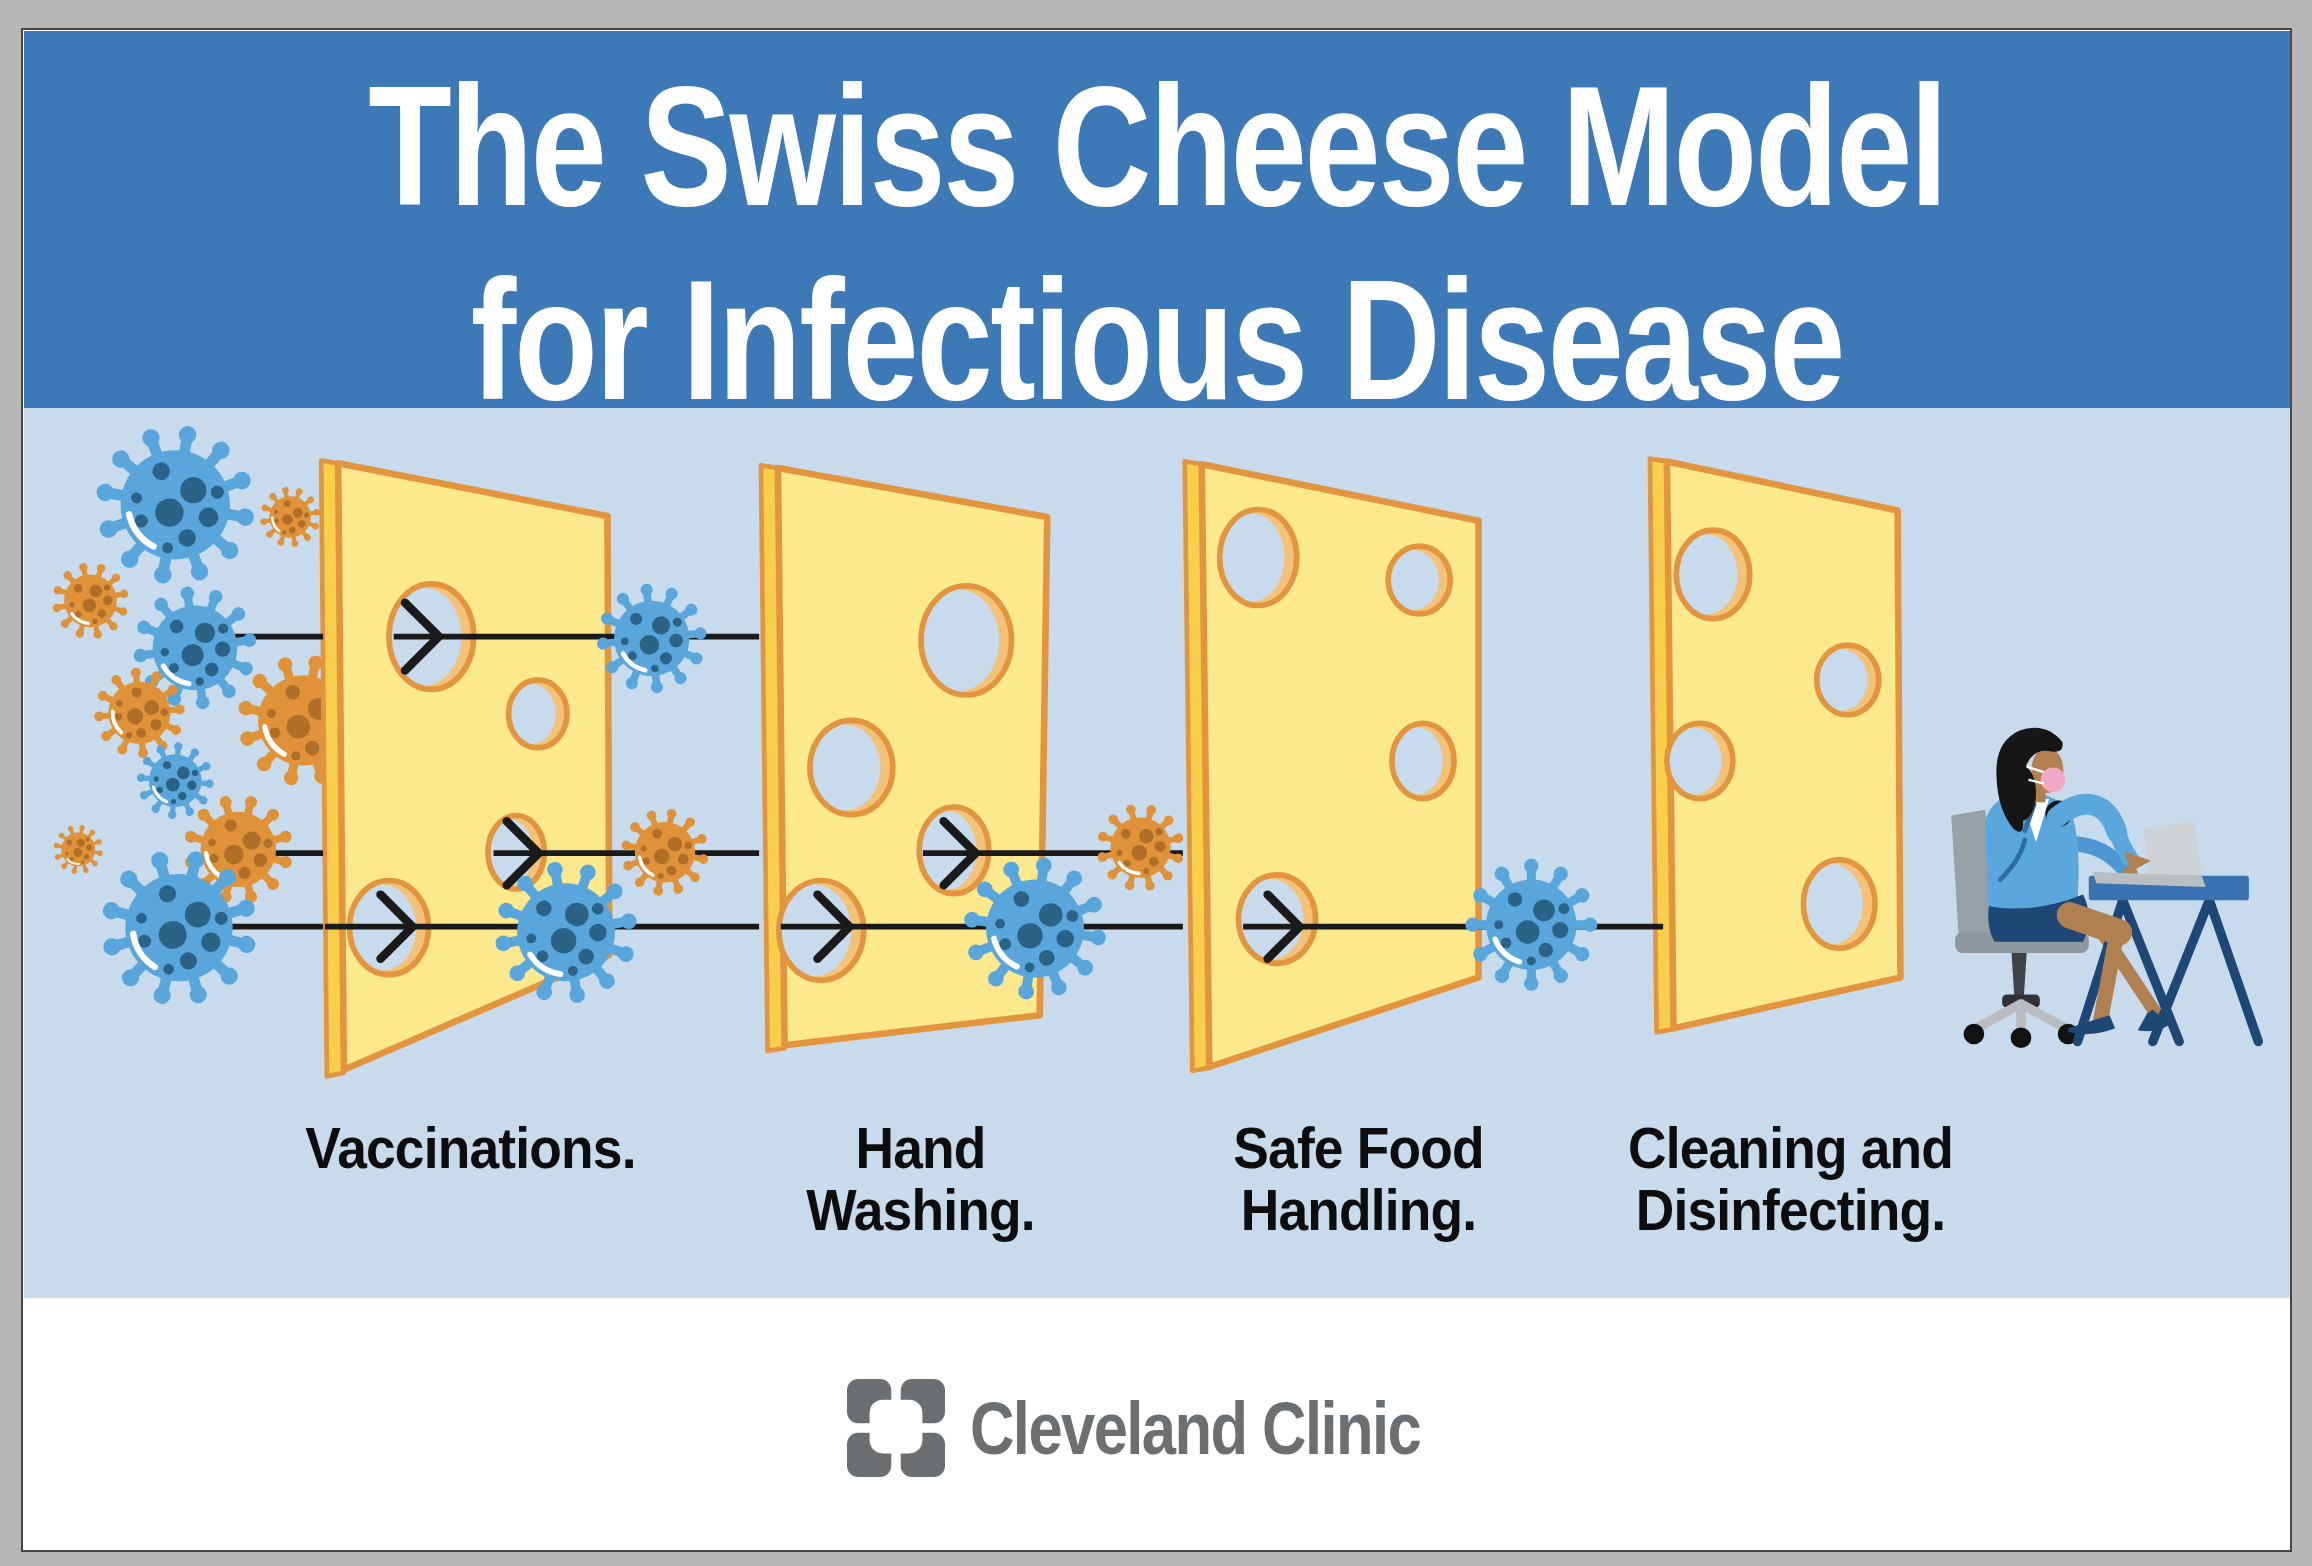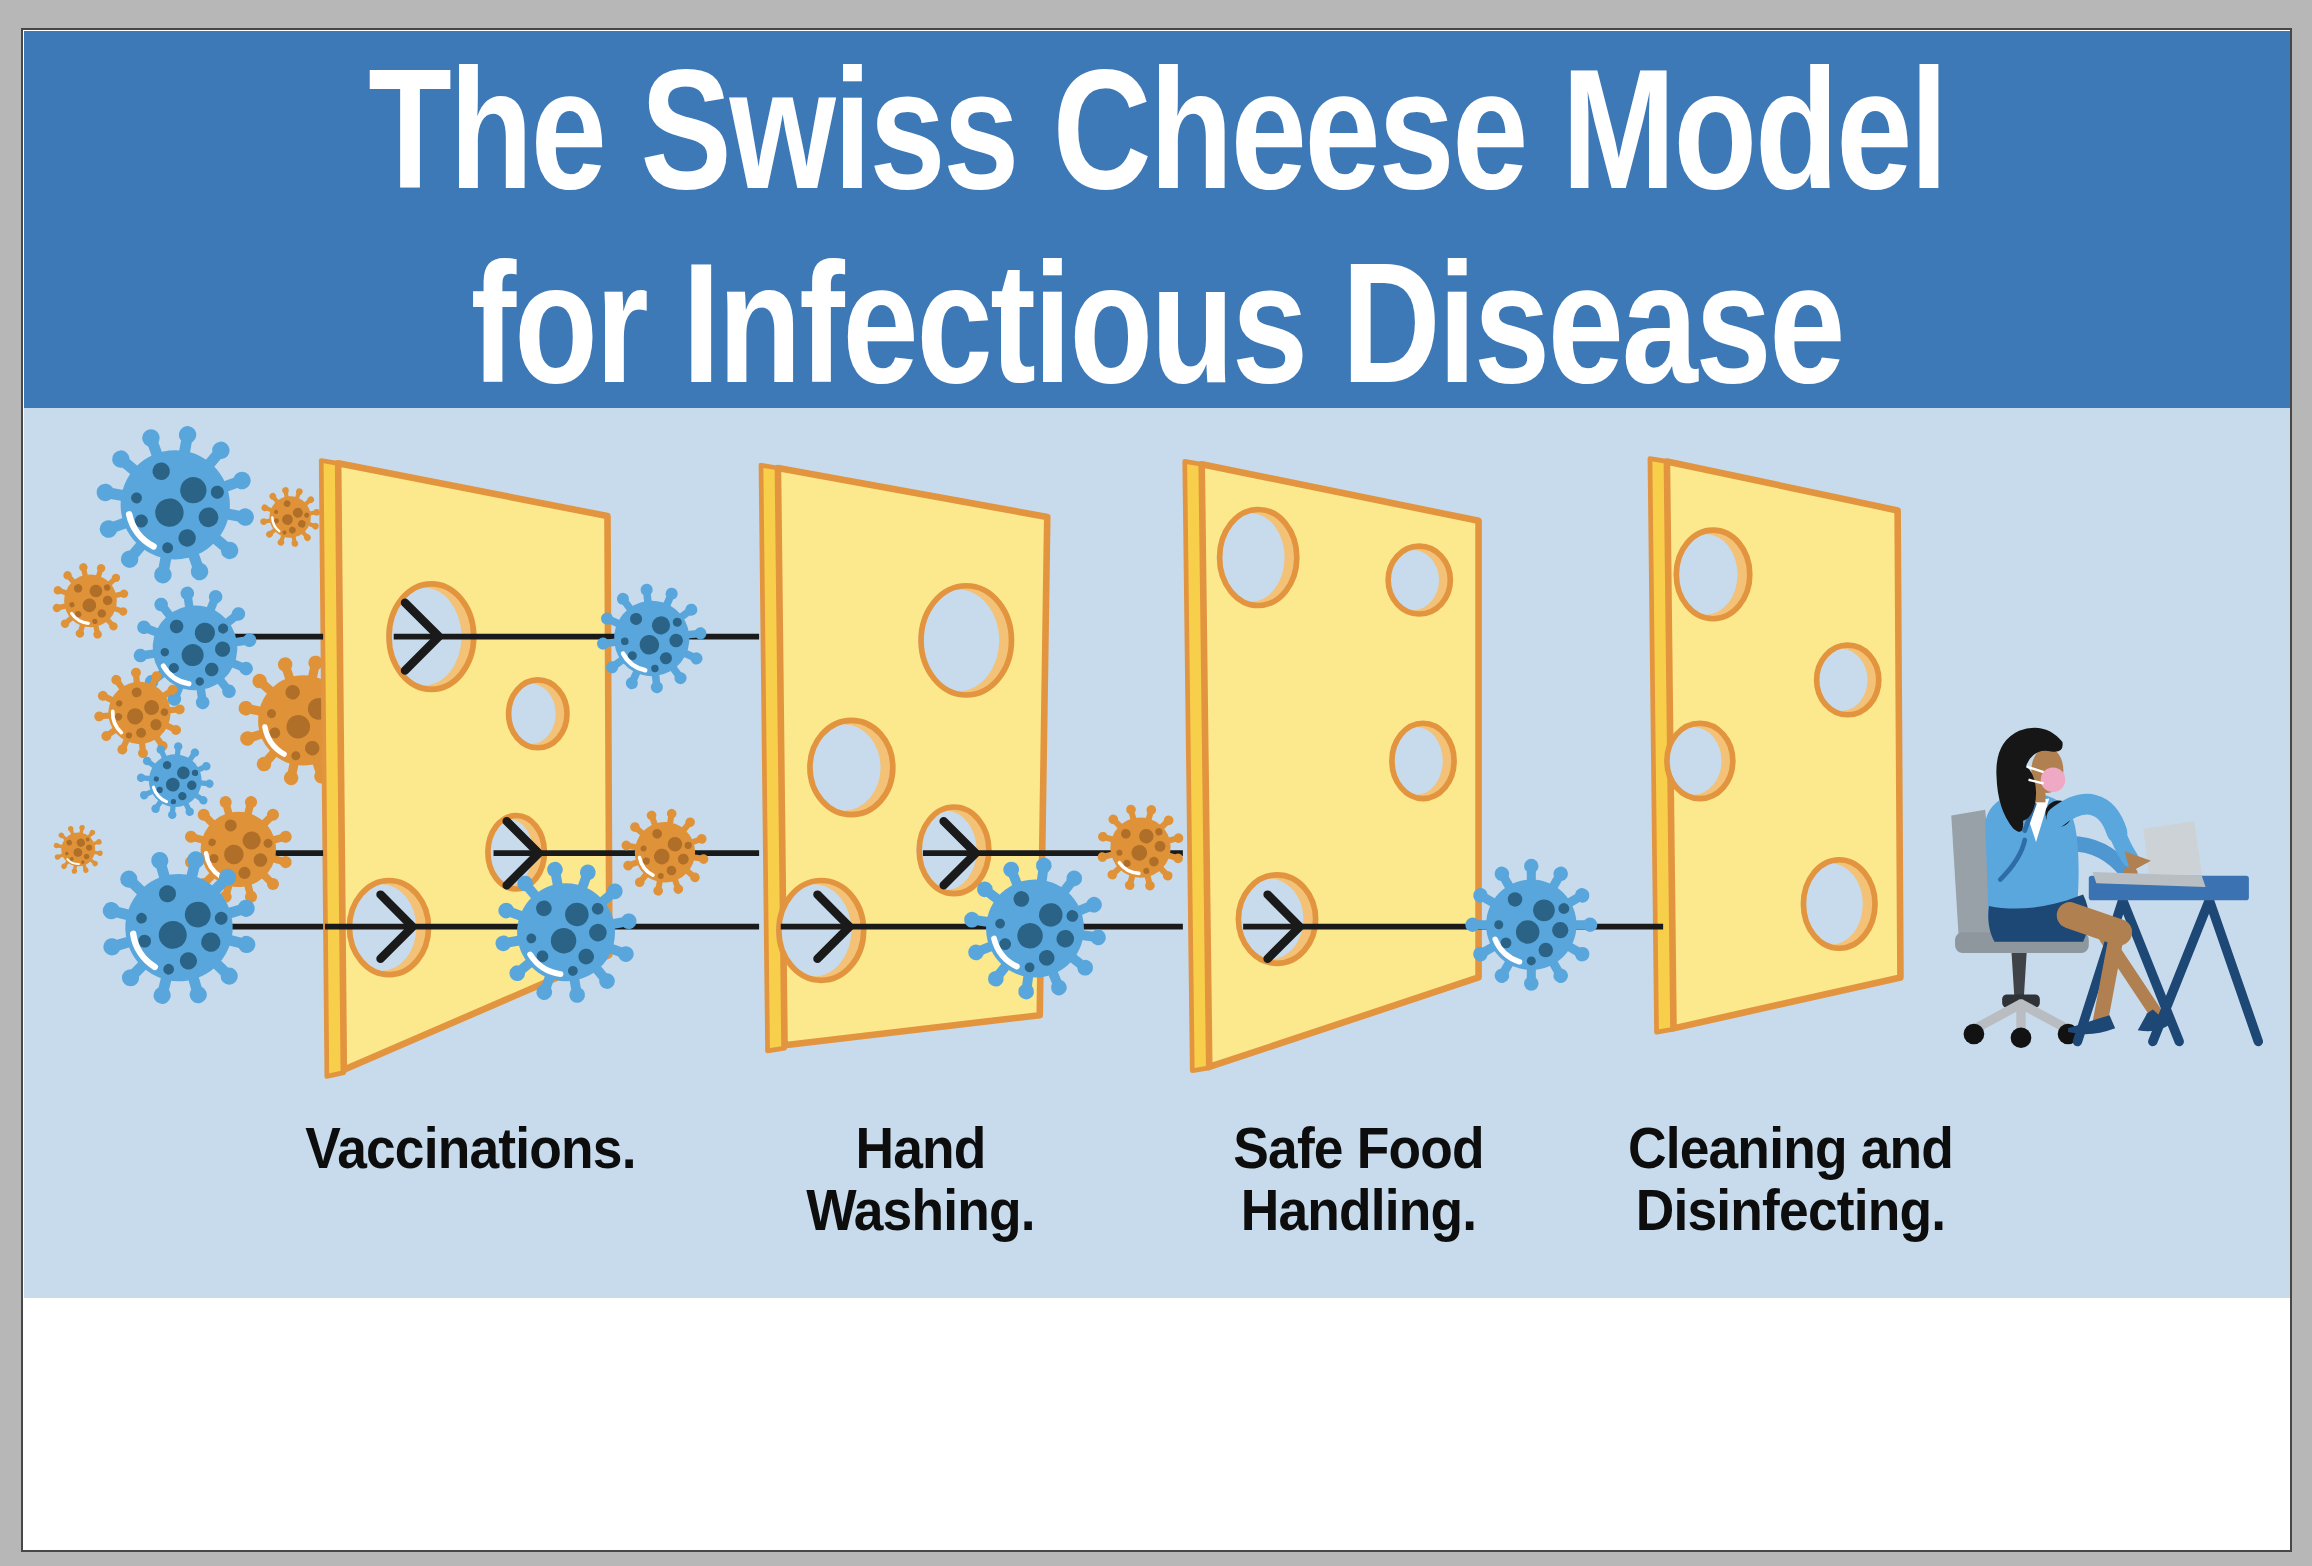--- a/index.html
+++ b/index.html
@@ -12,21 +12,21 @@
     --hair-black:#161616; --mask-pink:#F0A9C5; --chair-gray:#98A0A8; --blazer-blue:#5AA7DE; --laptop-gray:#CDD2D6;
   }
   html,body{margin:0;padding:0;}
   body{font-family:"Liberation Sans",sans-serif;background:#888;}
   .stage{position:relative;width:2313px;height:1567px;background:var(--frame-gray,#b7b7b7);overflow:hidden;}
   .frame{position:absolute;left:21px;top:28px;width:2271px;height:1524px;border:2.8px solid var(--frame-line,#474747);box-sizing:border-box;background:var(--footer-white,#fff);}
   .band{position:absolute;left:23.5px;width:2266px;}
   .band-header{top:31px;height:377px;background:var(--header-blue,#3D78B7);}
   .band-body{top:408px;height:891px;background:var(--body-blue,#C7DBEC);}
   .band-footer{top:1298px;height:250px;background:var(--footer-white,#fff);}
-  .title{position:absolute;left:23.5px;top:32px;width:2266px;text-align:center;color:var(--title-white,#fff);
+  .title{position:absolute;left:23.5px;top:49px;width:2266px;text-align:center;color:var(--title-white,#fff);
          font-weight:bold;font-size:171px;line-height:194px;letter-spacing:-2.8px;}
   .title-line{display:block;transform:scaleX(0.80);transform-origin:50% 50%;white-space:nowrap;}
   .layer-label{position:absolute;top:1117px;width:603px;text-align:center;color:var(--label-black,#0d0d0d);
          font-weight:bold;font-size:58px;line-height:62px;white-space:pre-line;transform:scaleX(0.92);letter-spacing:-0.9px;}
   .label-1{left:169px;} .label-2{left:619px;} .label-3{left:1057px;} .label-4{left:1489px;}
   .art{position:absolute;left:0;top:0;pointer-events:none;}
   .logo{position:absolute;left:847px;top:1379px;height:98px;display:flex;align-items:center;gap:25.4px;}
   .logo-text{color:var(--logo-gray,#6B6F72);font-weight:bold;font-size:75px;letter-spacing:-1.9px;
              transform:scaleX(0.82);transform-origin:0 50%;white-space:nowrap;}
   .lg-block{fill:var(--logo-gray,#6B6F72);}
@@ -274,14 +274,24 @@
   </svg>
 
   <div class="layer-label label-1">Vaccinations.</div>
   <div class="layer-label label-2">Hand
 Washing.</div>
   <div class="layer-label label-3">Safe Food
 Handling.</div>
   <div class="layer-label label-4">Cleaning and
 Disinfecting.</div>
 
+  <div class="logo">
+    <svg width="98" height="98" viewBox="0 0 104 104">
+      <rect class="lg-block" x="0" y="0" width="47" height="47" rx="12"></rect>
+      <rect class="lg-block" x="57" y="0" width="47" height="47" rx="12"></rect>
+      <rect class="lg-block" x="0" y="57" width="47" height="47" rx="12"></rect>
+      <rect class="lg-block" x="57" y="57" width="47" height="47" rx="12"></rect>
+      <rect x="24" y="22" width="56" height="57" rx="14" fill="#ffffff"></rect>
+    </svg>
+    <span class="logo-text">Cleveland Clinic</span>
+  </div>
 </div>
 
 
 </body></html>

